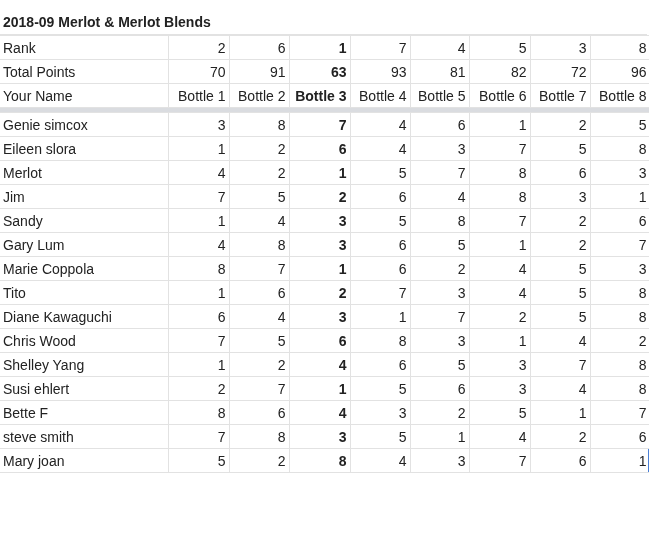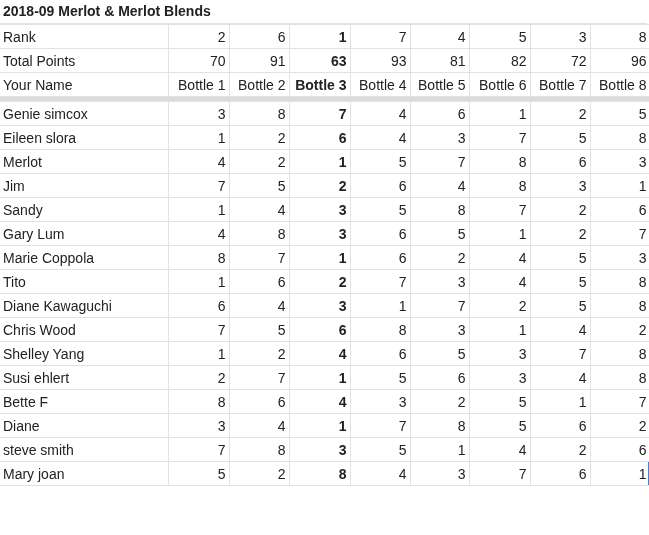--- a/index.html
+++ b/index.html
@@ -1,17 +1,17 @@
 <!DOCTYPE html>
 <html><head>
 <meta charset="utf-8">
 <style>
   html, body { margin: 0; padding: 0; background: #ffffff; }
   body { width: 649px; height: 535px; overflow: hidden; font-family: "Liberation Sans", "DejaVu Sans", sans-serif; font-size: 14px; color: #222; }
-  .sheet { position: relative; width: 647px; }
+  .sheet { position: relative; width: 647px; margin-top: 11px; }
   .title-row { height: 23px; line-height: 23px; padding-left: 3px; font-weight: bold; font-size: 14px; border-bottom: 1px solid #e2e2e2; white-space: nowrap; }
   table { border-collapse: collapse; table-layout: fixed; width: 650px; }
   td { height: 23px; border: 1px solid #e2e2e2; padding: 0 3px; white-space: nowrap; overflow: hidden; font-size: 14px; line-height: 22px; }
   td.name { text-align: left; }
   td.num { text-align: right; }
   td.bold { font-weight: bold; }
   td:first-child { border-left: none; }
   tr.frozen-divider td { height: 4px; padding: 0; background: #dadce0; border-left: none; border-right: none; border-top: 1px solid #c8c8c8; border-bottom: none; }
   .selected-edge { box-shadow: inset -2px 0 0 #4a7fd6; }
 </style>
@@ -206,31 +206,20 @@
           <td class="num">8</td>
           <td class="num">6</td>
           <td class="num bold">4</td>
           <td class="num">3</td>
           <td class="num">2</td>
           <td class="num">5</td>
           <td class="num">1</td>
           <td class="num">7</td>
         </tr>
         <tr>
-          <td class="name">Diane</td>
-          <td class="num">3</td>
-          <td class="num">4</td>
-          <td class="num bold">1</td>
-          <td class="num">7</td>
-          <td class="num">8</td>
-          <td class="num">5</td>
-          <td class="num">6</td>
-          <td class="num">2</td>
-        </tr>
-        <tr>
           <td class="name">steve smith</td>
           <td class="num">7</td>
           <td class="num">8</td>
           <td class="num bold">3</td>
           <td class="num">5</td>
           <td class="num">1</td>
           <td class="num">4</td>
           <td class="num">2</td>
           <td class="num">6</td>
         </tr>

